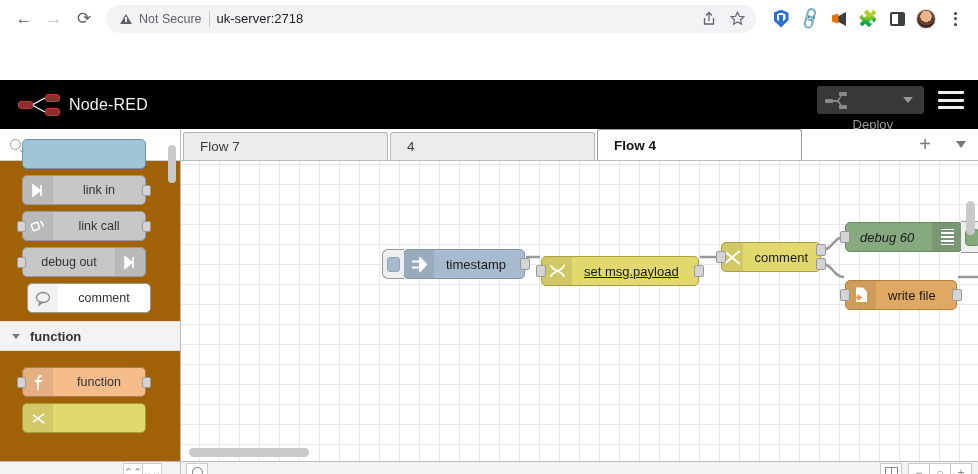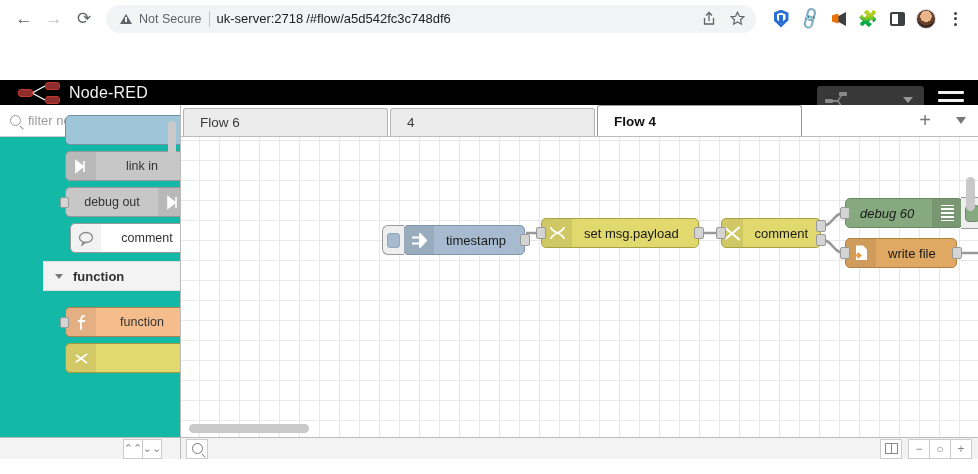--- a/index.html
+++ b/index.html
@@ -143,21 +143,21 @@
     border: 1px solid #dadce0;
   }
   .kebab { display: flex; flex-direction: column; gap: 2.5px; align-items: center; }
   .kebab i { width: 3px; height: 3px; background: #3c4043; border-radius: 50%; display: block; }
   .share-ic svg, .star-ic svg { display: block; }
 
   
   .app { position: absolute; top: 80px; left: 0; width: 978px; height: 394px; background: #fff; }
 
   .nr-header {
-    height: 25px; background: #000; display: flex; align-items: center;
+    height: 49px; background: #000; display: flex; align-items: center;
     padding: 0 0 0 18px; position: relative;
   }
   .nr-logo { display: flex; align-items: center; gap: 9px; }
   .logo-mark { width: 42px; height: 22px; position: relative; }
   .logo-mark i {
     position: absolute; background: #8f2d2d; border: 1.5px solid #c0392b;
     border-radius: 3px; width: 15px; height: 8px;
   }
   .logo-mark i.a { left: 0; top: 7px; }
   .logo-mark i.b { right: 0; top: 0px; }
@@ -200,21 +200,21 @@
   .mag {
     width: 11px; height: 11px; border: 1.4px solid #999; border-radius: 50%;
     position: relative; flex: 0 0 11px;
   }
   .mag::after {
     content: ""; position: absolute; right: -4px; bottom: -3px;
     width: 5px; height: 1.4px; background: #999; transform: rotate(45deg);
   }
   .filter-ph { font-size: 13px; color: #999; }
 
-  .palette-scroll { position: absolute; top: 32px; left: 0; right: 0; bottom: 0; background: #14b8a6; padding-left: 43px; }
+  .palette-scroll { position: absolute; top: 32px; left: 0; right: 0; bottom: 0; background: #a16207; }
   .pal-node {
     width: 124px; height: 30px; margin: 6px auto 0 22px;
     border-radius: 5px; display: flex; align-items: center; position: relative;
     border: 1px solid #999; font-size: 12.5px; color: #333;
   }
   .pal-node .ibox {
     width: 30px; height: 100%; display: flex; align-items: center; justify-content: center;
     background: rgba(0,0,0,.07); border-radius: 4px 0 0 4px;
   }
   .pal-node .ibox.right { border-radius: 0 4px 4px 0; margin-left: auto; }
@@ -382,21 +382,20 @@
   <div class="navbar">
     <div class="navbtn">←</div>
     <div class="navbtn fwd">→</div>
     <div class="navbtn">⟳</div>
 
     <div class="omnibox">
       <span class="warn-tri"></span>
       <span class="notsecure">Not Secure</span>
       <span class="vdiv"></span>
       <span class="urltext">uk-server:2718</span>
-      <span class="urltext dim" style="margin-left:-4px">/#flow/a5d542fc3c748df6</span>
       <span class="om-icon">
         <span class="ic share-ic">
           <svg width="14" height="15" viewBox="0 0 14 15">
               <path d="M7 1.5 L7 10" stroke="#5f6368" stroke-width="1.3" fill="none"></path>
               <path d="M4 4.5 L7 1.5 L10 4.5" stroke="#5f6368" stroke-width="1.3" fill="none"></path>
               <path d="M2.5 7 L2.5 13 L11.5 13 L11.5 7" stroke="#5f6368" stroke-width="1.3" fill="none"></path>
             </svg>
         </span>
         <span class="ic star-ic">
           <svg width="15" height="15" viewBox="0 0 15 15">
@@ -488,20 +487,31 @@
           <div class="pal-node grey" style="margin-top:6px">
             <span class="ibox">
               <svg width="15" height="15" viewBox="0 0 15 15">
                   <path d="M2 2 L9 7.5 L2 13 Z M10 2 L10 13" stroke="#fff" stroke-width="1.6" fill="#fff"></path>
                 </svg>
             </span>
             <span class="lbl">link in</span>
             <span class="port r"></span>
           </div>
 
+          <div class="pal-node grey">
+            <span class="ibox">
+              <svg width="16" height="16" viewBox="0 0 16 16">
+                  <rect x="2" y="5" width="7" height="7" rx="1.5" transform="rotate(-20 5.5 8.5)" fill="none" stroke="#fff" stroke-width="1.5"></rect>
+                  <path d="M10 3.5 A5 5 0 0 1 13 8.5" stroke="#fff" stroke-width="1.5" fill="none"></path>
+                </svg>
+            </span>
+            <span class="lbl">link call</span>
+            <span class="port l"></span>
+            <span class="port r"></span>
+          </div>
 
           <div class="pal-node grey">
             <span class="lbl">debug out</span>
             <span class="ibox right">
               <svg width="15" height="15" viewBox="0 0 15 15">
                   <path d="M2 2 L9 7.5 L2 13 Z M10 2 L10 13" stroke="#fff" stroke-width="1.6" fill="#fff"></path>
                 </svg>
             </span>
             <span class="port l"></span>
           </div>
@@ -545,21 +555,21 @@
         <div class="pal-scrollbar"></div>
       </div>
 
       <div class="pal-footer">
         <span class="pf-btn">⌃⌃</span>
         <span class="pf-btn">⌄⌄</span>
       </div>
 
       <div class="ws-tabs">
         <div class="ws-tab">
-          <span>Flow 6</span>
+          <span>Flow 7</span>
         </div>
         <div class="ws-tab">
           <span>4</span>
         </div>
         <div class="ws-tab active">
           <span>Flow 4</span>
         </div>
         <div class="ws-add">+</div>
         <div class="ws-more">
             <i></i>
@@ -587,21 +597,21 @@
             </span>
           <span class="nicon">
             <svg width="17" height="15" viewBox="0 0 17 15">
                 <path d="M1 4.5 L10 4.5 M1 10.5 L10 10.5 M9 1 L15 7.5 L9 14 Z" stroke="#fff" stroke-width="1.9" fill="#fff" stroke-linejoin="round"></path>
               </svg>
           </span>
           <span class="nlabel">timestamp</span>
           <span class="port" style="right:-6px; top:8px;"></span>
         </div>
 
-        <div class="nr-node n-change" style="left:360px; top:81px; width:158px;">
+        <div class="nr-node n-change" style="left:360px; top:95px; width:158px;text-decoration:underline;">
           <span class="nicon">
             <svg width="17" height="17" viewBox="0 0 17 17">
                 <path d="M2 2 C2 8, 15 8, 15 14 M15 2 C15 8, 2 8, 2 14" stroke="#fff" stroke-width="1.9" fill="none"></path>
               </svg>
           </span>
           <span class="nlabel">set msg.payload</span>
           <span class="port" style="left:-6px; top:8px;"></span>
           <span class="port" style="right:-6px; top:8px;"></span>
         </div>
 
@@ -627,21 +637,21 @@
                 <i></i>
                 <i></i>
                 <i></i>
               </span>
           </span>
           <span class="debug-btn">
               <i></i>
             </span>
         </div>
 
-        <div class="nr-node n-file" style="left:664px; top:101px; width:112px;">
+        <div class="nr-node n-file" style="left:664px; top:119px; width:112px;">
           <span class="nicon" style="background:rgba(0,0,0,.07)">
             <svg width="18" height="18" viewBox="0 0 18 18">
                 <path d="M4 1.5 L11 1.5 L15 5.5 L15 16 L4 16 Z" fill="#fff"></path>
                 <path d="M1.5 11.5 L7.5 11.5 M5.5 9 L8.5 11.5 L5.5 14" stroke="#e79b45" stroke-width="2" fill="none"></path>
               </svg>
           </span>
           <span class="nlabel">write file</span>
           <span class="port" style="left:-6px; top:8px;"></span>
           <span class="port" style="right:-6px; top:8px;"></span>
         </div>

